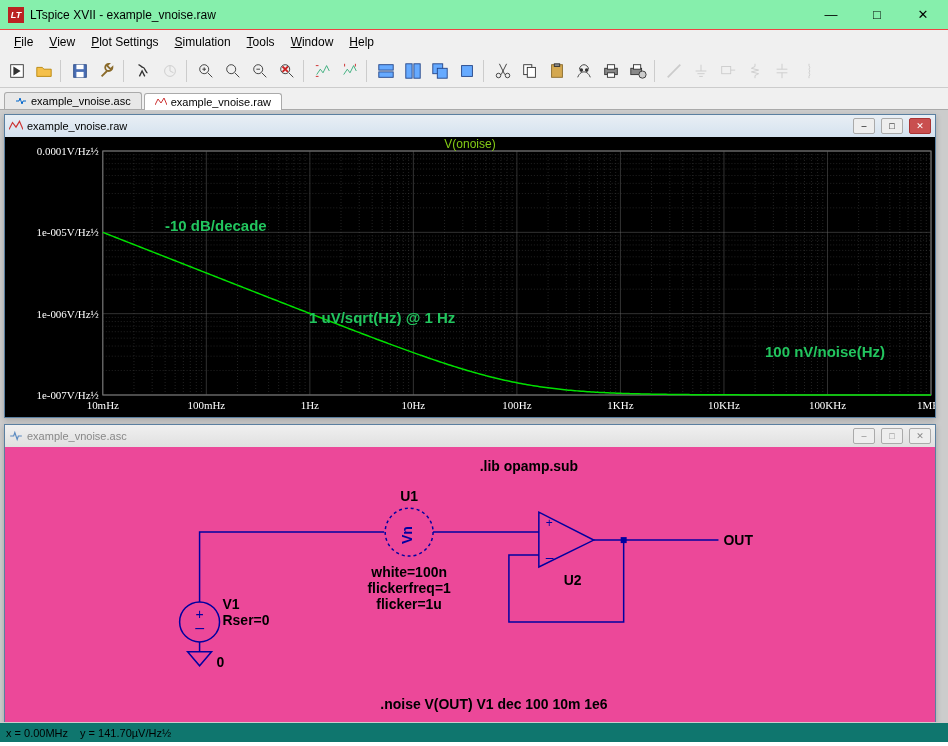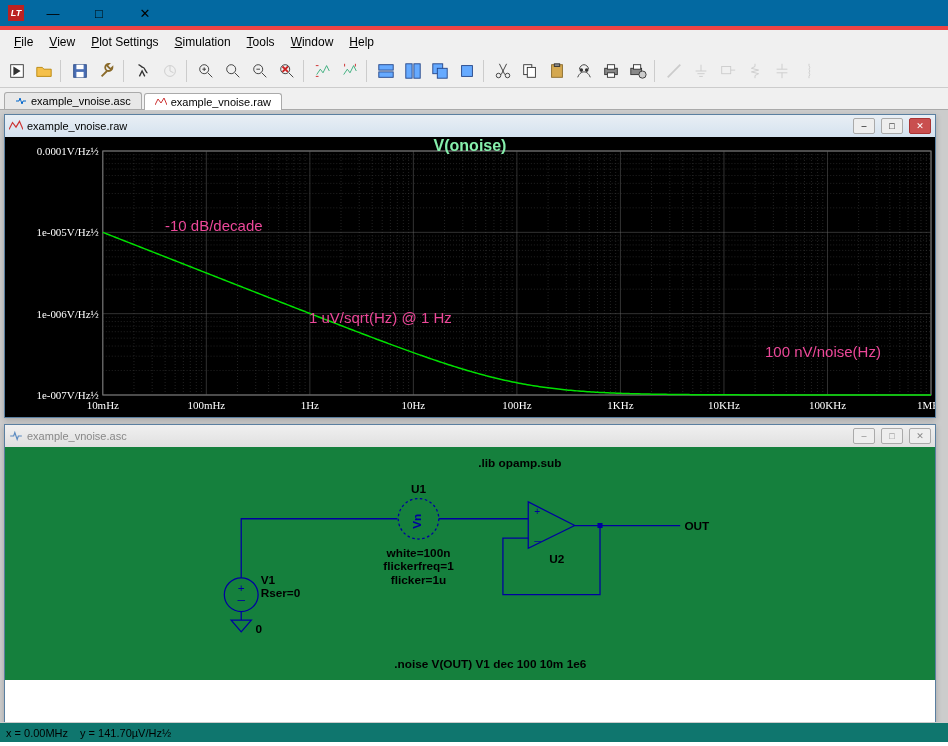--- a/index.html
+++ b/index.html
@@ -1,19 +1,19 @@
 <!DOCTYPE html>
 <html><head>
 <meta charset="utf-8">
 <style>
   * { box-sizing: border-box; margin: 0; padding: 0; }
   body { font-family: "Segoe UI", Tahoma, sans-serif; font-size: 12px; background: #fff; width: 948px; height: 746px; overflow: hidden; position: relative; }
   
   
-  .titlebar { height: 30px; background: #0369a1; display: flex; align-items: center; padding: 0 2px 0 8px; border-bottom: 4px solid #ef4444; }
+  .titlebar { height: 30px; background: #86efac; display: flex; align-items: center; padding: 0 2px 0 8px; border-bottom: 1px solid #ef4444; }
   .titlebar .app-icon { width: 16px; height: 16px; background: #b22; margin-right: 6px; display:flex; align-items:center; justify-content:center; color:#fff; font-size:9px; font-weight:bold; font-style:italic; }
   .titlebar .title { flex: 1; font-size: 12px; color: #000; }
   .titlebar .winbtn { width: 46px; height: 28px; display: flex; align-items: center; justify-content: center; font-size: 13px; font-family: Arial; color:#000;}
   
   
   .menubar { height: 20px; display: flex; align-items: center; padding: 12px 6px; background: #f0f0f0; font-size: 12px; }
   .menubar span { padding: 2px 8px; cursor: default; }
   .menubar span u { text-decoration: underline; }
   
   
@@ -38,46 +38,47 @@
   .childtitle.inactive { background:linear-gradient(#f0f0f0,#e0e0e0); color:#888;}
   .childtitle .spacer{flex:1;}
   .childtitle .cbtn { width:22px; height:16px; border:1px solid #aaa; background:#eee; border-radius:2px; display:flex;align-items:center;justify-content:center; font-size:9px; margin-left:2px;}
   .childtitle .cbtn.close { background:#c94f4f; color:#fff; border-color:#a33;}
   .childtitle .ticon { width:14px; height:14px;}
   
   
   .plotwin { left:4px; top:4px; width:932px; height:304px; }
   .plotbody { background:#000; height:280px; position:relative;}
   .plotsvg { width:100%; height:100%; display:block;}
-  .plotbody .tracename { color:#86efac; font-size:16px; position:absolute; top:0; left:50%; transform:translateX(-50%); font-weight:bold;}
-  .plotbody .anno { color:#ec4899; font-size:15px; position:absolute; font-family:Arial; font-weight:normal;}
+  .plotbody .tracename { color:#84cc16; font-size:12px; position:absolute; top:0; left:50%; transform:translateX(-50%); font-weight:normal;}
+  .plotbody .anno { color:#22c55e; font-size:15px; position:absolute; font-family:Arial; font-weight:bold;}
   
   
   .schemwin { left:4px; top:314px; width:932px; height:300px;}
-  .schembody { background:#15803d; height:233px; position:relative; font-family:Arial;}
+  .schembody { background:#ec4899; height:276px; position:relative; font-family:Arial;}
   .schembody svg { width:100%; height:100%; }
   
   
   .statusbar { position:absolute; bottom:4px; left:0; right:0; height:20px; background:#0f766e; display:flex; align-items:center; padding:0 6px; font-size:11px; gap:12px; border-top:1px solid #ccc;}
   
   text.ytick { fill:#fff; font-size:11px; font-family:Tahoma; }
   text.xtick { fill:#fff; font-size:11px; font-family:Tahoma; text-anchor:middle;}
   line.grid { stroke:#444; stroke-width:0.5; stroke-dasharray:1 2;}
   line.grid.major { stroke:#666; stroke-dasharray:none;}
   path.trace { stroke:#00e000; stroke-width:1.5; fill:none;}
   
   .schtxt { font-family:Arial; font-size:14px; font-weight:bold; fill:#000;}
   .schwire { stroke:#0000a0; stroke-width:1.5; fill:none;}
   .schcomp { stroke:#0000a0; stroke-width:1.5; fill:none;}
 </style>
 </head>
 <body>
 
 <div class="titlebar">
   <div class="app-icon">LT</div>
+  <div class="title">LTspice XVII - example_vnoise.raw</div>
   <div class="winbtn">—</div>
   <div class="winbtn">□</div>
   <div class="winbtn close">✕</div>
 </div>
 
 <div class="menubar">
   <span><u>F</u>ile</span>
   <span><u>V</u>iew</span>
   <span><u>P</u>lot Settings</span>
   <span><u>S</u>imulation</span>

